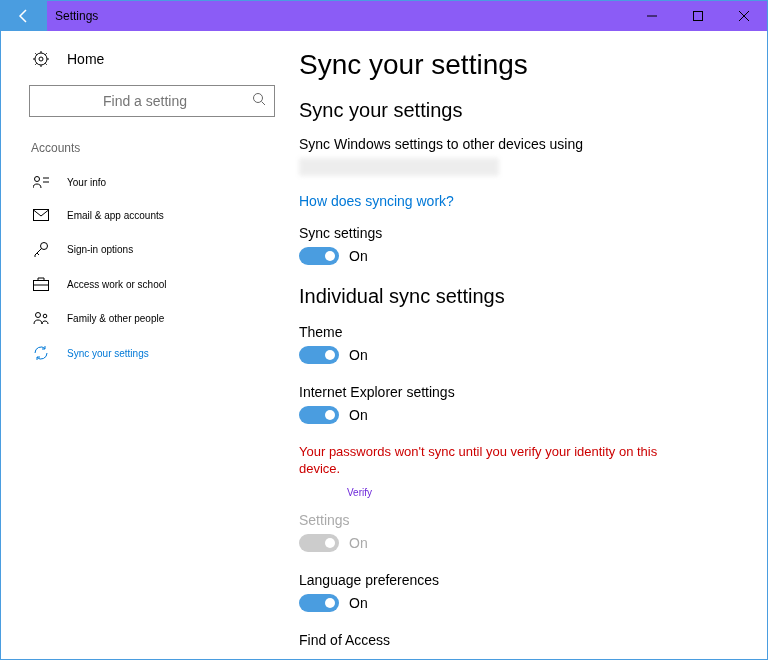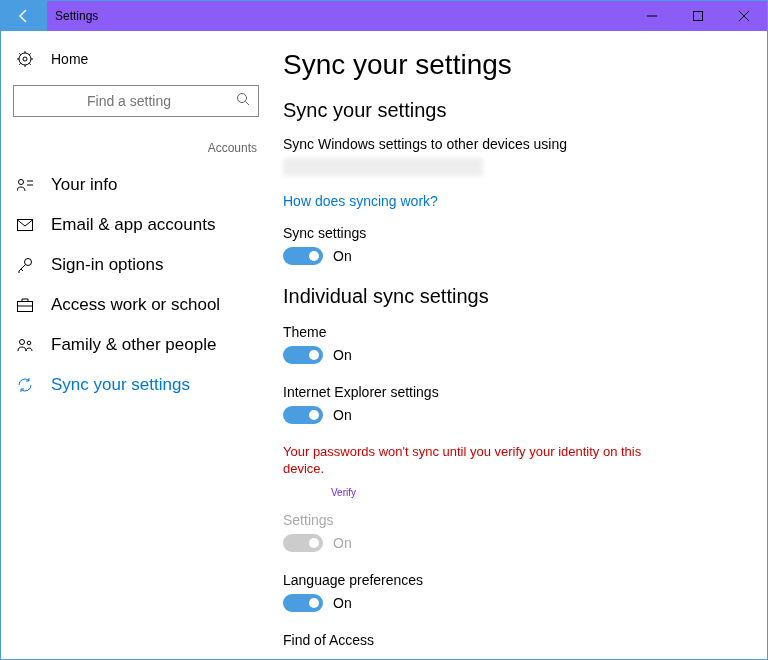--- a/index.html
+++ b/index.html
@@ -5,32 +5,32 @@
     * { box-sizing: border-box; margin: 0; padding: 0; font-family: "Segoe UI", Arial, sans-serif; }
     body { width: 768px; height: 660px; background: #fff; overflow: hidden; position: relative; border: 1px solid #4a9de0; }
     
     .titlebar { height: 30px; display: flex; align-items: center; background: #8b5cf6; }
     .titlebar-back { width: 46px; height: 30px; background: #4a9de0; display: flex; align-items: center; justify-content: center; color: #fff; }
     .titlebar-title { margin-left: 8px; font-size: 12px; color: #000; }
     .titlebar-controls { margin-left: auto; display: flex; }
     .titlebar-btn { width: 46px; height: 30px; display: flex; align-items: center; justify-content: center; color: #000; }
     
     .content { display: flex; height: calc(100% - 30px); }
-    .sidebar { width: 270px; padding: 12px 8px 12px 8px; }
+    .sidebar { width: 270px; padding: 12px 8px 12px 8px; margin-left: 16px; }
     .home-row { display: flex; align-items: center; padding: 8px 6px; margin-bottom: 10px; }
     .home-row .icon { width: 20px; display: flex; justify-content: center; color: #000; }
     .home-row .lbl { margin-left: 16px; font-size: 14px; color: #000; }
     
     .search-box { border: 1px solid #888; height: 32px; display: flex; align-items: center; padding: 0 8px; margin: 0 4px 20px 4px; }
     .search-box input { border: none; outline: none; flex: 1; font-size: 14px; background: transparent; text-align: center; }
     .search-box .sicon { color: #666; }
     
-    .section-label { font-size: 12px; color: #666; padding: 4px 6px 10px; text-align: right; }
-    
-    .nav-item { display: flex; align-items: center; padding: 10px 6px; font-size: 17px; color: #000; cursor: pointer; }
+    .section-label { font-size: 12px; color: #666; padding: 4px 6px 10px; }
+    
+    .nav-item { display: flex; align-items: center; padding: 10px 6px; font-size: 10px; color: #000; cursor: pointer; }
     .nav-item .icon { width: 20px; display: flex; justify-content: center; }
     .nav-item .lbl { margin-left: 16px; }
     .nav-item.active { color: #0078d7; }
     .nav-item.active .icon svg path, .nav-item.active .icon svg { stroke: #0078d7; }
     
     .main { flex: 1; padding: 18px 40px 0 12px; overflow-y: hidden; }
     .page-title { font-size: 28px; font-weight: 300; margin-bottom: 18px; }
     .sub-title { font-size: 20px; font-weight: 400; margin-bottom: 14px; }
     .desc { font-size: 14px; margin-bottom: 6px; }
     .redact { width: 200px; height: 18px; background: #ddd; border-radius: 2px; filter: blur(2px); margin-bottom: 16px; opacity: 0.5; }

